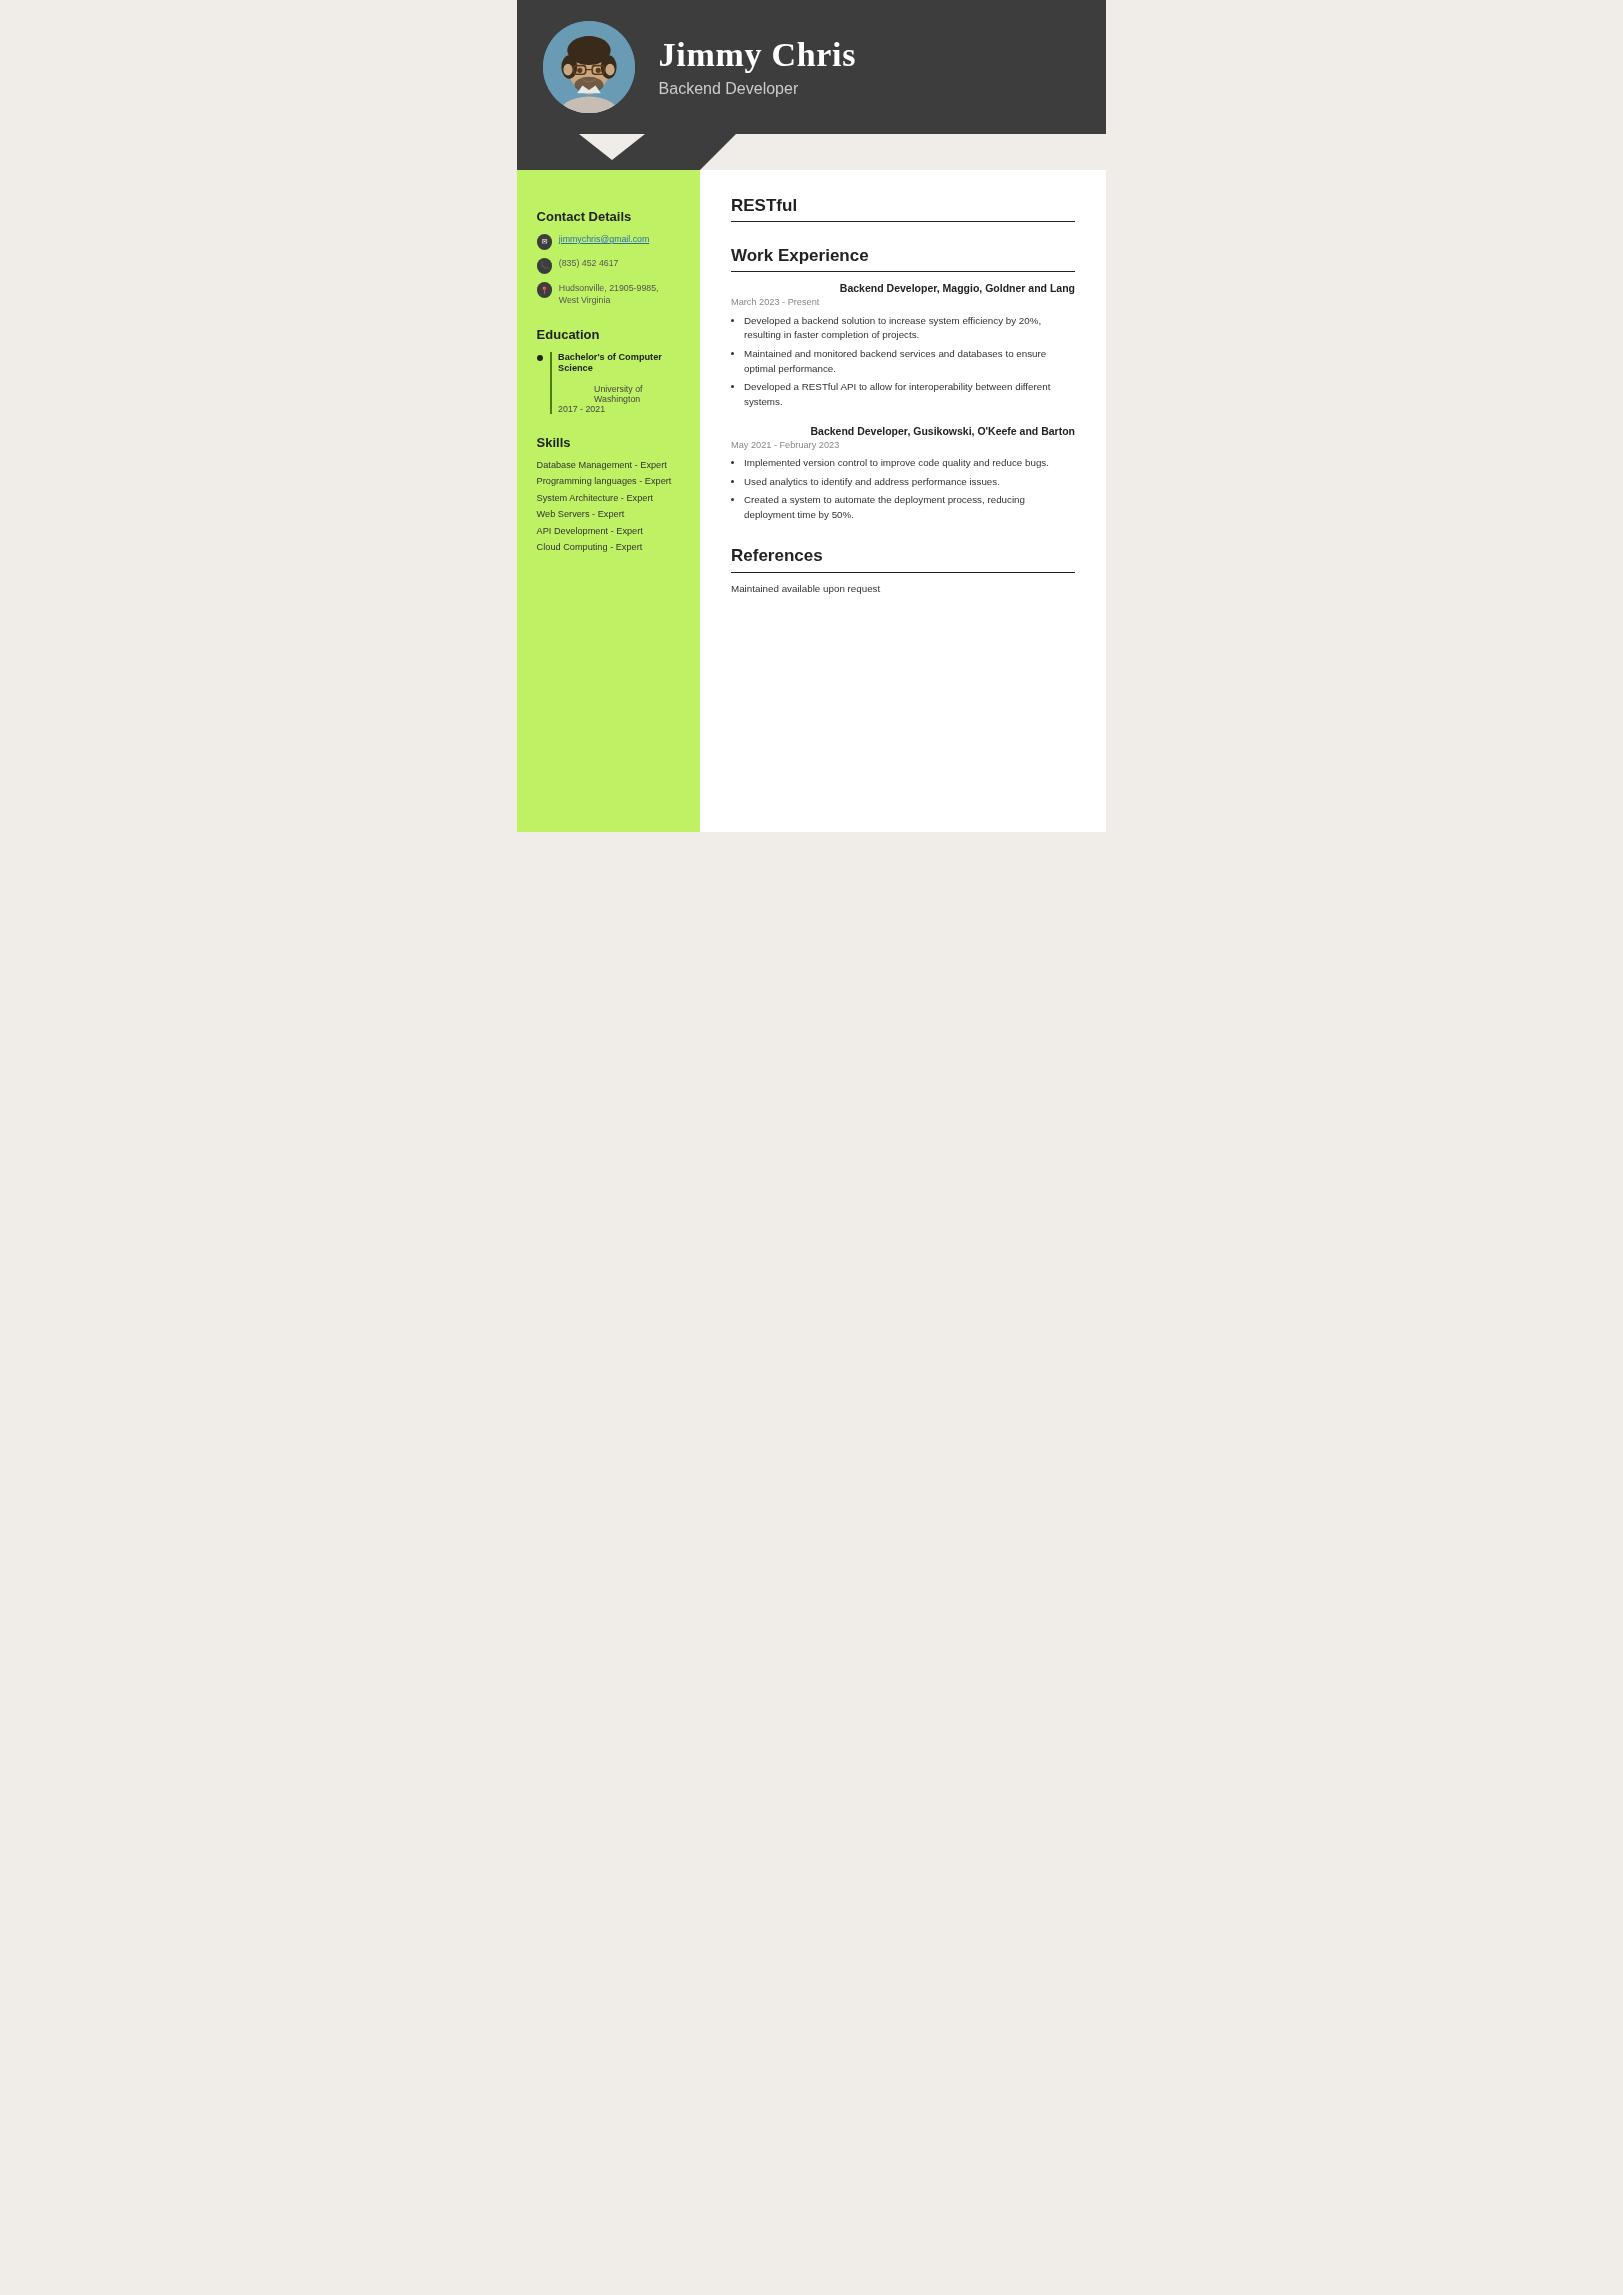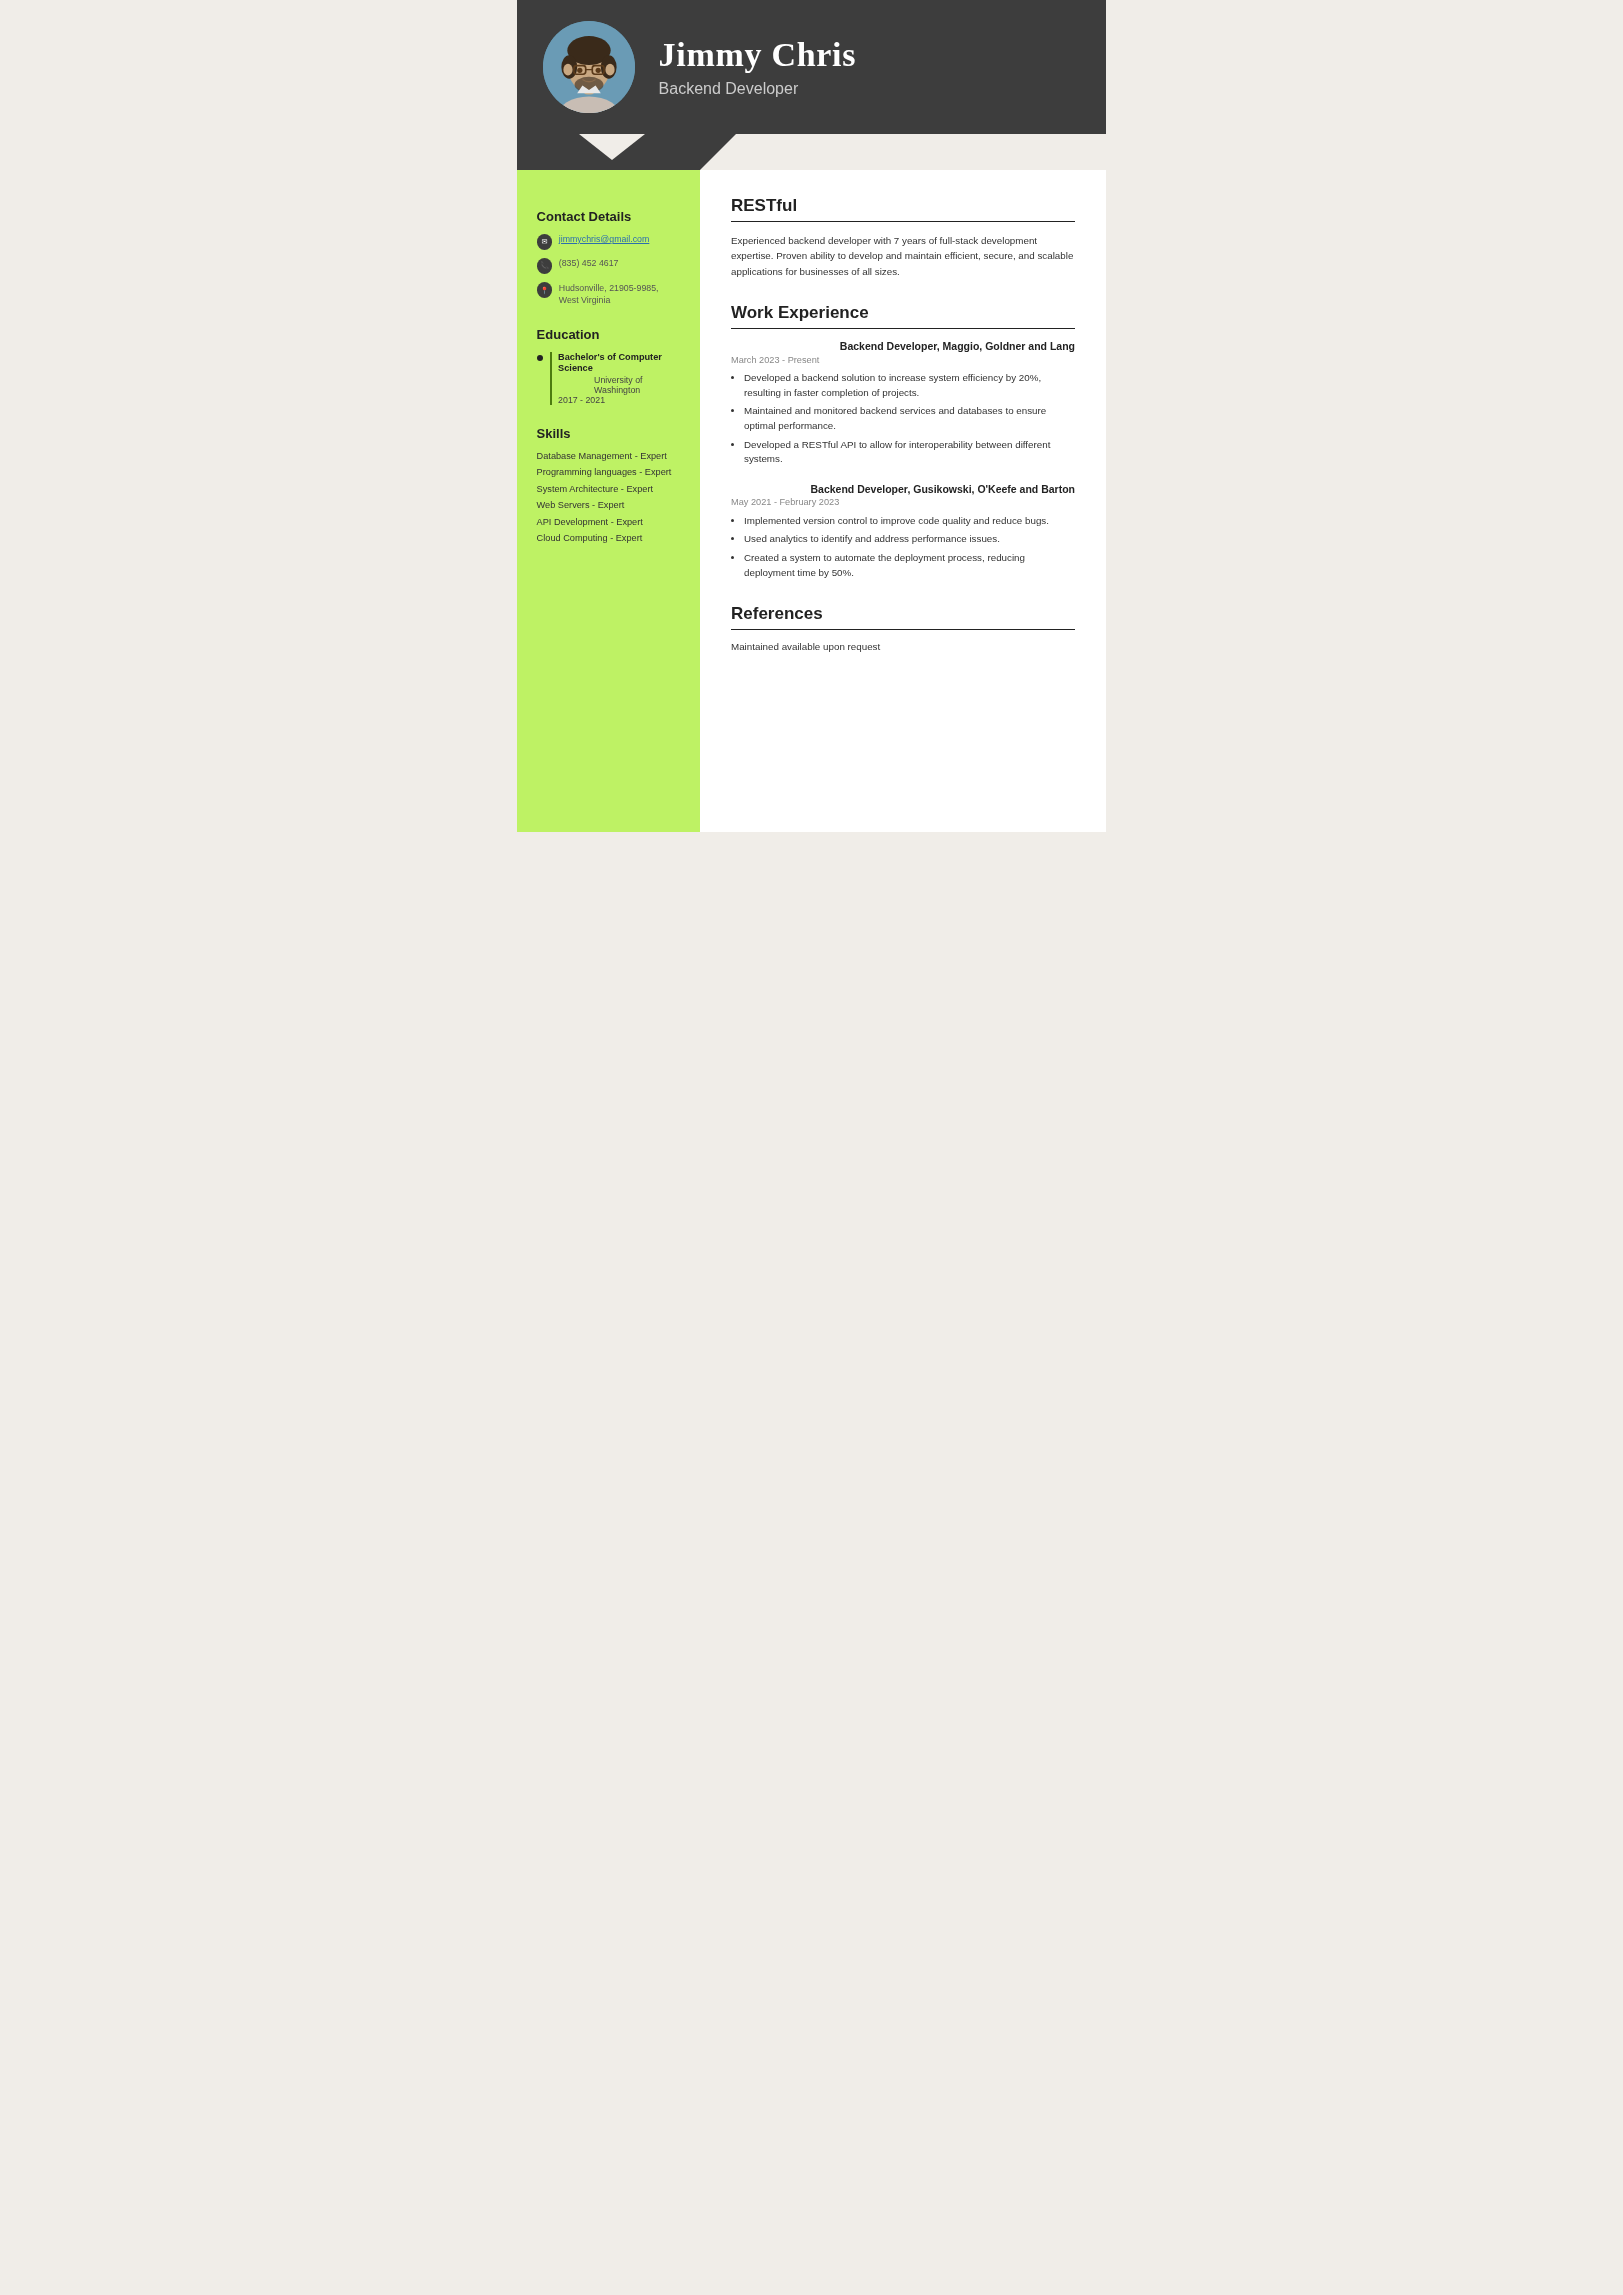--- a/index.html
+++ b/index.html
@@ -149,21 +149,21 @@
       font-size: 9.2px;
       font-family: Arial, sans-serif;
       color: #222;
       line-height: 1.3;
     }
 
     .edu-school {
       font-size: 8.8px;
       color: #444;
       font-family: Arial, sans-serif;
-      margin-top: 0;
+      margin-top: 9px;
       padding-left: 36px;
     }
 
     .edu-years {
       font-size: 8.8px;
       color: #444;
       font-family: Arial, sans-serif;
     }
 
     
@@ -337,21 +337,20 @@
           <div class="skill-item">Cloud Computing - Expert</div>
         </div>
     </div>
 
   </div>
 
   <div class="main">
 
     <div class="section">
       <div class="section-title">RESTful</div>
-      <p class="summary-text">Experienced backend developer with 7 years of full-stack development expertise. Proven ability to develop and maintain efficient, secure, and scalable applications for businesses of all sizes.</p>
     </div>
 
     <div class="section">
       <div class="section-title">Work Experience</div>
       <div id="jobs-list">
           <div>
             <div class="job-title">Backend Developer, Maggio, Goldner and Lang</div>
             <div class="job-date">March 2023 - Present</div>
             <ul class="job-bullets">
               <li>Developed a backend solution to increase system efficiency by 20%, resulting in faster completion of projects.</li>

